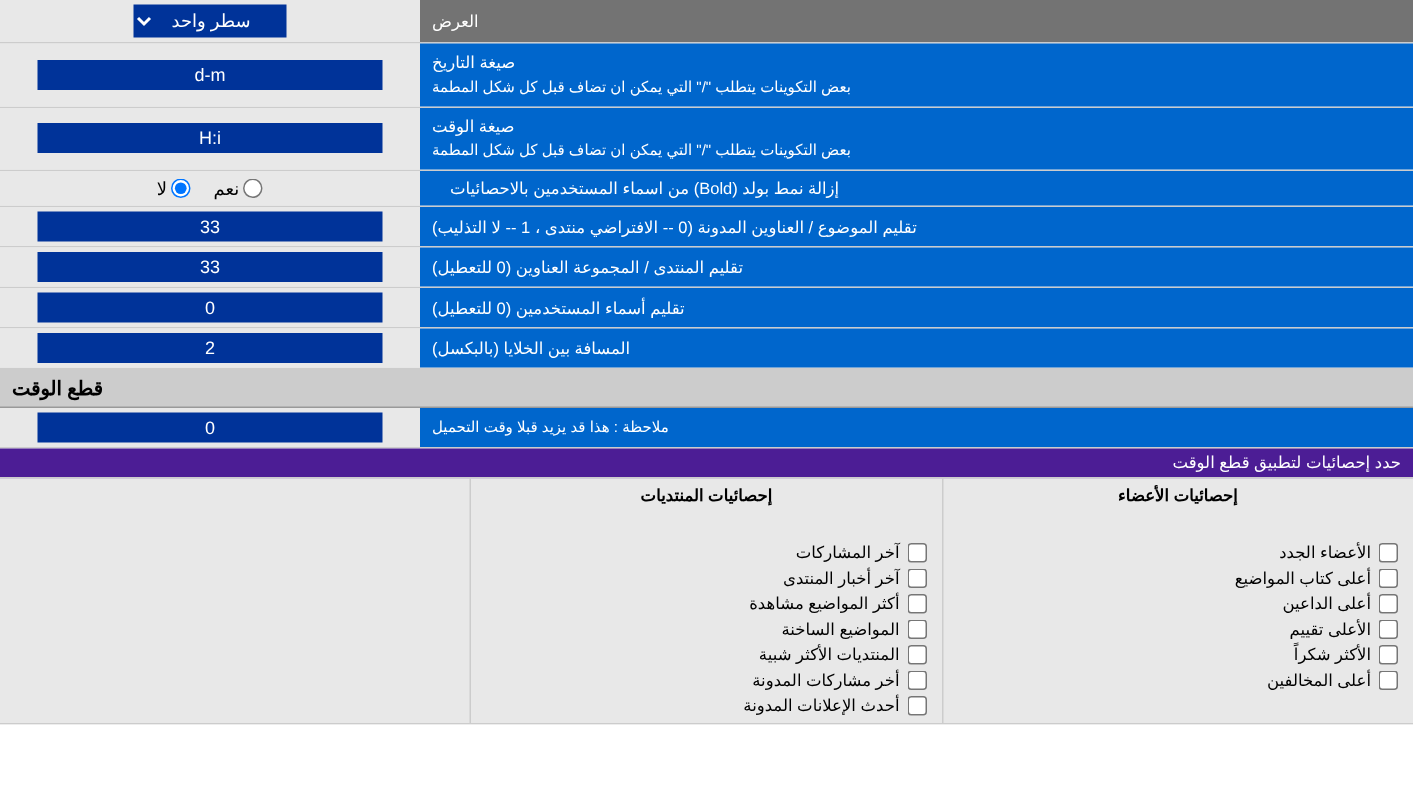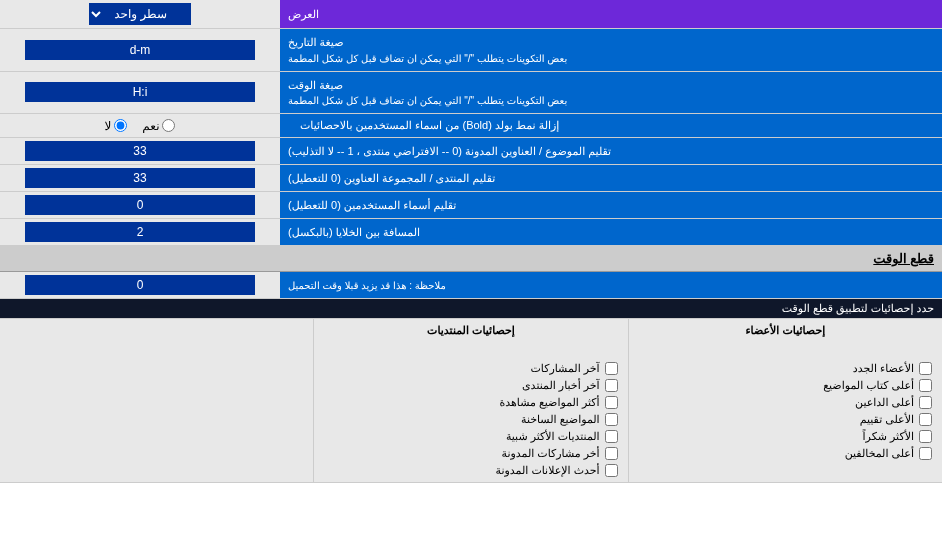--- a/index.html
+++ b/index.html
@@ -56,21 +56,21 @@
     
     .top-row {
       display: flex;
       width: 100%;
       border-bottom: 1px solid #ccc;
       background: #e8e8e8;
     }
 
     .top-row-label {
       flex: 1;
-      background: #6d28d9;
+      background: #737373;
       color: #fff;
       padding: 5px 8px;
       text-align: right;
       font-size: 11px;
       display: flex;
       align-items: center;
       justify-content: flex-end;
     }
 
     .top-row-control {
@@ -125,21 +125,21 @@
 
     .radio-controls label {
       display: flex;
       align-items: center;
       gap: 3px;
     }
 
     
     .stats-section {
       width: 100%;
-      background: #0f172a;
+      background: #4c1d95;
       padding: 3px 8px;
       color: #fff;
       font-size: 11px;
       text-align: right;
       border-bottom: 1px solid #ccc;
     }
 
     
     .checkboxes-container {
       display: flex;
@@ -202,23 +202,22 @@
       justify-content: center;
       line-height: 1.5;
     }
 
     .grey-header-row {
       width: 100%;
       background: #cccccc;
       padding: 5px 8px;
       font-weight: bold;
       font-size: 13px;
-      text-align: right;
+      text-align: left;
       border-bottom: 1px solid #999;
-      text-decoration: underline;
     }
   </style>
 </head>
 <body>
 
 <div class="main-container">
 
   <div class="top-row">
     <div class="top-row-label">
       <span>العرض</span>

